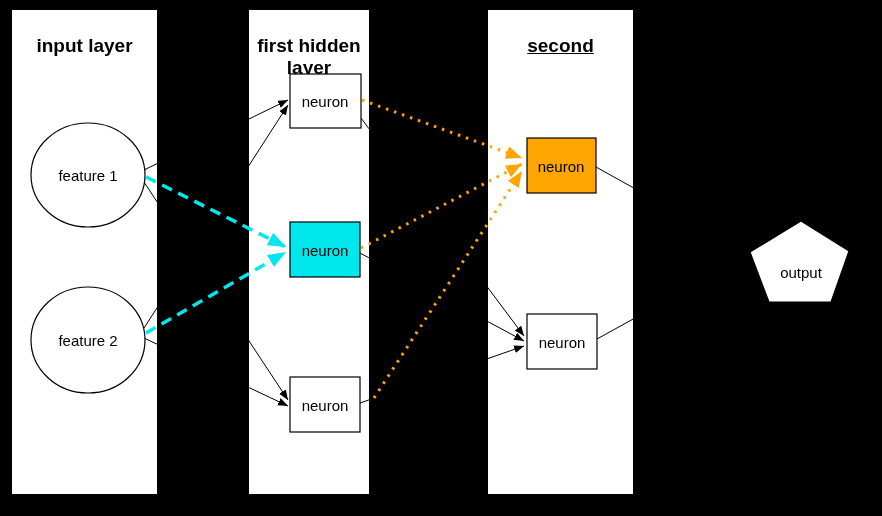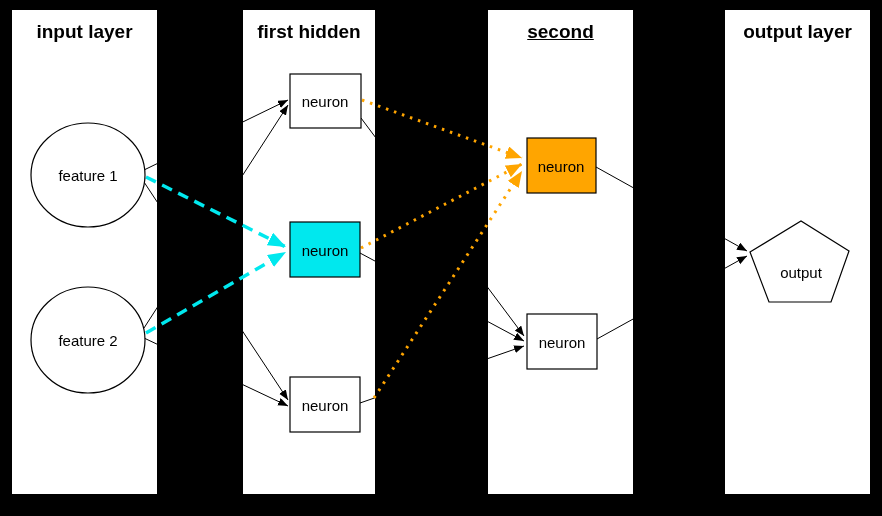--- a/index.html
+++ b/index.html
@@ -1,19 +1,19 @@
 <!DOCTYPE html>
 <html style="--background: #000000; --panel: #FFFFFF; --edge: #000000; --cyan: #00E8EE; --orange: #FFA500;"><head>
 <meta charset="utf-8">
 <style>
   html,body{margin:0;padding:0;background:#000;}
   .stage{position:relative;width:882px;height:516px;background:var(--background,#000);
          font-family:"Liberation Sans",sans-serif;overflow:hidden;}
   .panel{position:absolute;top:10px;height:484px;background:var(--panel,#fff);}
-  .panel-title{padding-top:11px;text-align:center;font-weight:bold;font-size:19px;
+  .panel-title{padding-top:25px;text-align:center;font-weight:bold;font-size:19px;
                line-height:22px;color:#000;}
   #overlay{position:absolute;left:0;top:0;}
   .e-black{stroke:var(--edge,#000);stroke-width:1;}
   .e-cyan{stroke:var(--cyan,#00E8EE);stroke-width:3.5;stroke-dasharray:11 7;}
   .e-orange{stroke:var(--orange,#FFA500);stroke-width:3;stroke-dasharray:2.5 6;}
   .n-shape{stroke:#000;stroke-width:1.2;fill:#fff;}
   .n-cyan{fill:var(--cyan,#00E8EE);}
   .n-orange{fill:var(--orange,#FFA500);}
   .nl{font-family:"Liberation Sans",sans-serif;font-size:15px;fill:#000;text-anchor:middle;}
   .mk-black{fill:#000;}
@@ -25,38 +25,33 @@
 
 <div class="stage">
 
   <div class="panel" style="left:12px;width:145px;">
     <div class="panel-title">
       <div>input layer</div>
       <div></div>
     </div>
   </div>
 
-  <div class="panel" style="left:243px;width:132px;">
+  <div class="panel" style="left:249px;width:120px;">
     <div class="panel-title">
       <div>first hidden</div>
+      <div>layer</div>
     </div>
   </div>
 
   <div class="panel" style="left:488px;width:145px;text-decoration:underline;">
     <div class="panel-title">
       <div>second</div>
     </div>
   </div>
 
-  <div class="panel" style="left:725px;width:145px;">
-    <div class="panel-title">
-      <div>output layer</div>
-      <div></div>
-    </div>
-  </div>
 
   <svg id="overlay" width="882" height="516" viewBox="0 0 882 516">
     <defs>
       <marker id="ah-black" markerUnits="userSpaceOnUse" markerWidth="12" markerHeight="10" refX="10" refY="4" orient="auto">
         <path class="mk-black" d="M0,0 L10,4 L0,8 z"></path>
       </marker>
       <marker id="ah-cyan" markerUnits="userSpaceOnUse" markerWidth="20" markerHeight="16" refX="18" refY="7" orient="auto">
         <path class="mk-cyan" d="M0,0 L18,7 L0,14 z"></path>
       </marker>
       <marker id="ah-orange" markerUnits="userSpaceOnUse" markerWidth="18" markerHeight="15" refX="16" refY="6.5" orient="auto">

